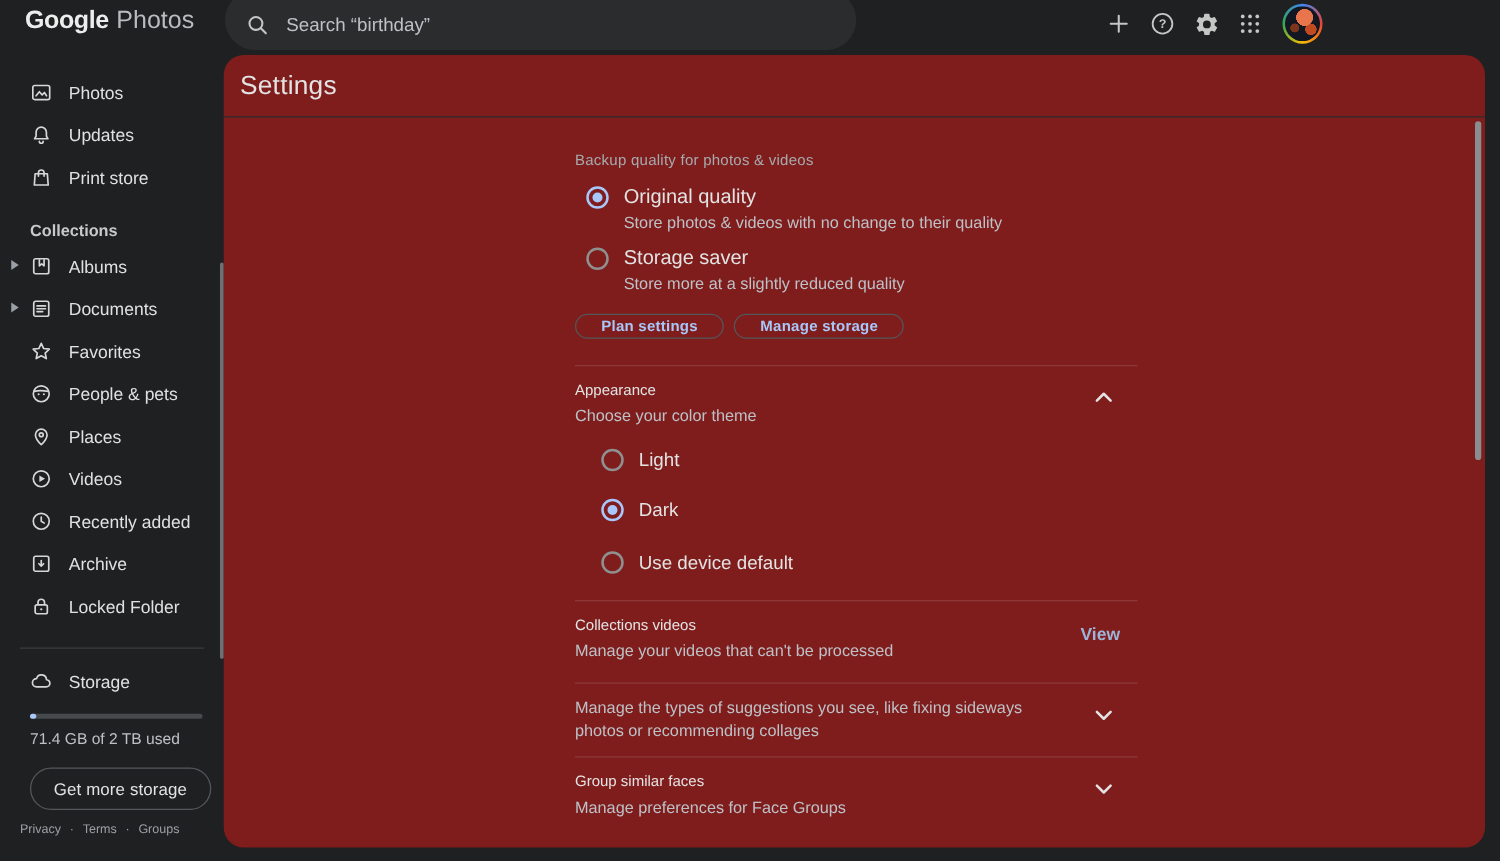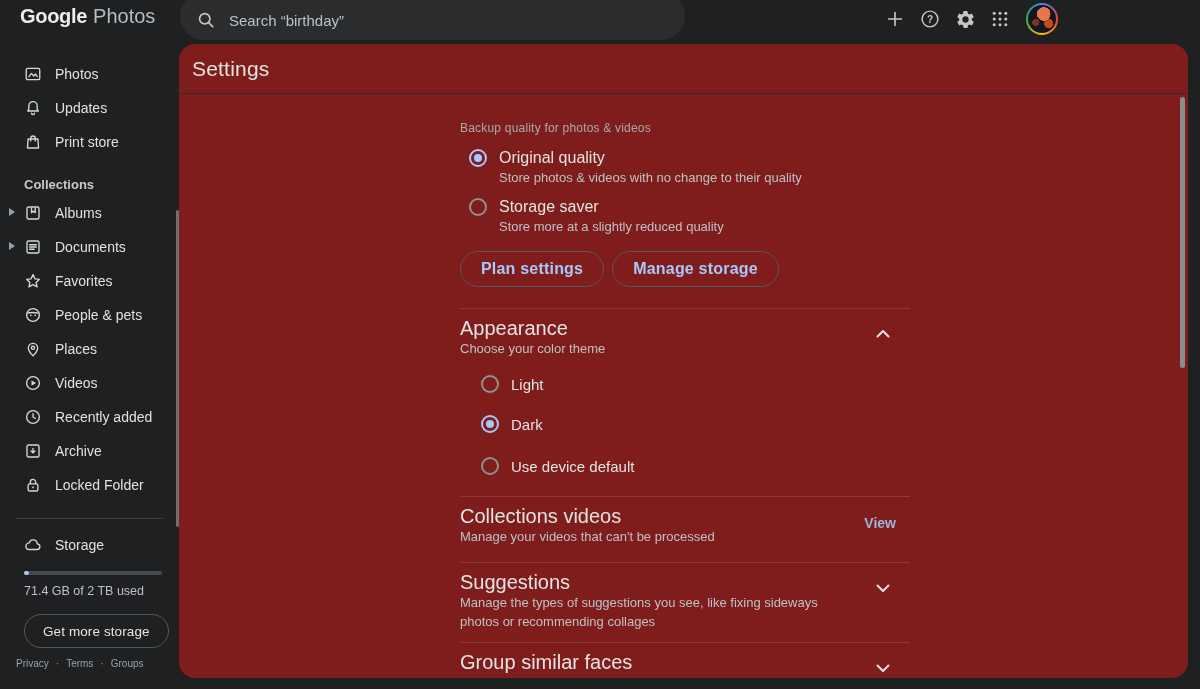--- a/index.html
+++ b/index.html
@@ -72,29 +72,29 @@
   .opt-row.first { margin-top:12px; }
   .opt-row.second { margin-top:9px; }
   .radio { width:18px; height:18px; border-radius:50%; border:2px solid #8e918f; flex:0 0 auto; margin-top:2px; position:relative; }
   .radio.selected { border-color:#a8c7fa; }
   .radio.selected .dot { position:absolute; left:3px; top:3px; width:8px; height:8px; border-radius:50%; background:#a8c7fa; }
   .opt-title { font-size:16px; line-height:21px; color:#e3e3e3; }
   .opt-sub { font-size:13px; line-height:19px; color:#bdc1c6; }
 
   .btn-row { margin-top:15px; display:flex; gap:8px; }
   .pill-btn {
-    height:36px; padding:0 20px; border:1px solid #53575a; border-radius:18px; background:transparent;
-    font-size:16px; font-weight:700; color:#a8c7fa; font-family:inherit; cursor:pointer; letter-spacing:.2px;
+    height:20px; padding:0 20px; border:1px solid #53575a; border-radius:18px; background:transparent;
+    font-size:12px; font-weight:700; color:#a8c7fa; font-family:inherit; cursor:pointer; letter-spacing:.2px;
   }
 
   .divider { height:1px; background:rgba(255,255,255,.12); }
   .div1 { margin-top:21px; } .div2 { margin-top:17px; }
 
   .sec-head { margin-top:9px; display:flex; justify-content:space-between; align-items:flex-start; }
-  .sec-title { font-size:20px; line-height:21px; color:#e3e3e3; }
+  .sec-title { font-size:12px; line-height:21px; color:#e3e3e3; }
   .sec-sub { font-size:13px; line-height:19px; color:#bdc1c6; }
   .sec-text { max-width:392px; }
   .chev { width:24px; height:24px; margin-right:15px; margin-top:4px; cursor:pointer; flex:0 0 auto; }
   .view-link { font-size:14px; font-weight:700; color:#9db3d8; margin-right:14px; margin-top:9px; cursor:pointer; }
 
   .theme-rows { margin-left:21px; }
   .theme-row { display:flex; align-items:center; gap:12px; margin-top:15px; height:26px; cursor:pointer; }
   .theme-row .radio { margin-top:0; }
   .theme-label { font-size:15px; color:#e3e3e3; }
   .tr1 { margin-top:13px; } .tr2 { margin-top:14px; } .tr3 { margin-top:16px; }
@@ -373,21 +373,20 @@
         <div class="sec-title">Collections videos</div>
         <div class="sec-sub">Manage your videos that can't be processed</div>
       </div>
       <span class="view-link">View</span>
     </div>
 
     <div class="divider"></div>
 
     <div class="sec-head sec-block sugg" style="margin-top:0;">
       <div class="sec-text">
-        <div class="sec-title">Suggestions</div>
         <div class="sec-sub">Manage the types of suggestions you see, like fixing sideways photos or recommending collages</div>
       </div>
       <span class="chev">
         <svg width="24" height="24" viewBox="0 0 24 24" fill="none" stroke="#e3e3e3" stroke-width="2" stroke-linecap="round" stroke-linejoin="round">
           <path d="M6.5 9.5 L12 15 L17.5 9.5"></path>
         </svg>
       </span>
     </div>
 
     <div class="divider"></div>

